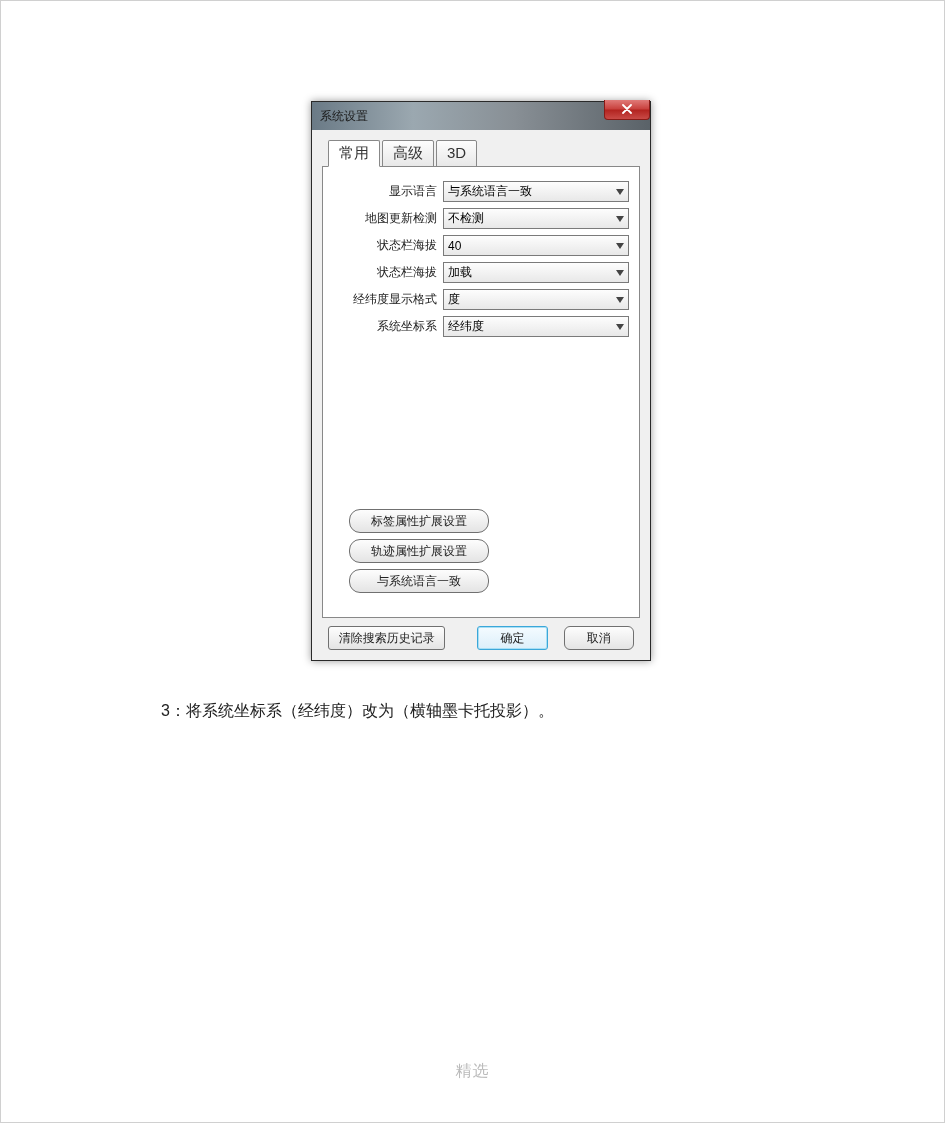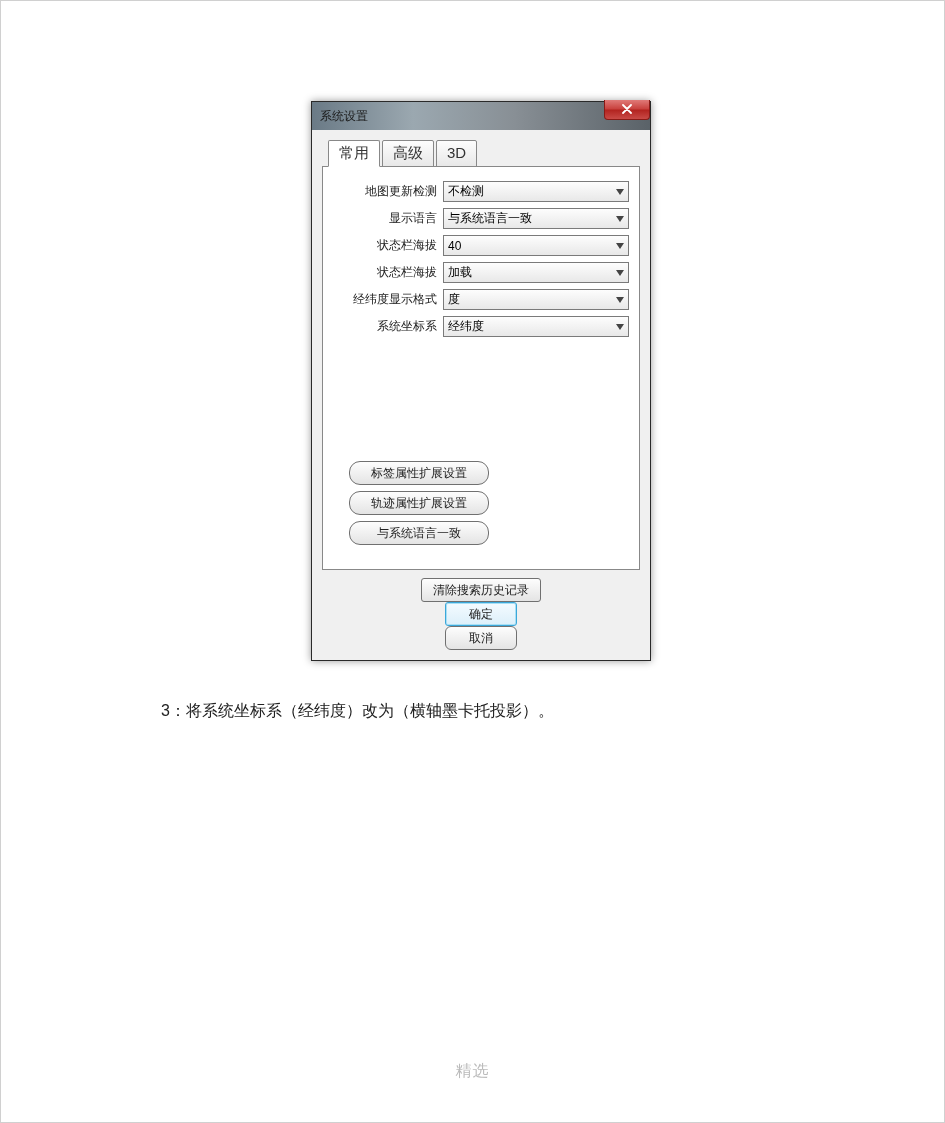--- a/index.html
+++ b/index.html
@@ -135,24 +135,23 @@
       border-radius: 11px;
       display: flex;
       align-items: center;
       justify-content: center;
       font-size: 12px;
       cursor: pointer;
       color: #222;
     }
     .bottom-bar {
       display: flex;
-      align-items: center;
+      align-items: flex-start;
       padding: 8px 6px 0 6px;
-      gap: 0;
-      flex-direction: column;
+      gap: 16px;
     }
     .btn {
       height: 24px;
       border: 1px solid #707070;
       background: linear-gradient(to bottom, #fdfdfd, #e4e4e4);
       border-radius: 3px;
       display: flex;
       align-items: center;
       justify-content: center;
       font-size: 12px;
@@ -204,35 +203,35 @@
       <div class="tab active">常用</div>
       <div class="tab">高级</div>
       <div class="tab">3D</div>
     </div>
 
     <div class="tab-panel">
 
       <div class="form-rows">
 
         <div class="form-row">
+          <div class="label">显示语言</div>
+          <div class="combo">
+            <span>与系统语言一致</span>
+            <span class="arrow">
+                <svg viewBox="0 0 8 6">
+                  <path d="M0 0 L8 0 L4 6 Z" fill="#444"></path>
+                </svg>
+              </span>
+          </div>
+        </div>
+
+        <div class="form-row">
           <div class="label">地图更新检测</div>
           <div class="combo">
             <span>不检测</span>
-            <span class="arrow">
-                <svg viewBox="0 0 8 6">
-                  <path d="M0 0 L8 0 L4 6 Z" fill="#444"></path>
-                </svg>
-              </span>
-          </div>
-        </div>
-
-        <div class="form-row">
-          <div class="label">显示语言</div>
-          <div class="combo">
-            <span>与系统语言一致</span>
             <span class="arrow">
                 <svg viewBox="0 0 8 6">
                   <path d="M0 0 L8 0 L4 6 Z" fill="#444"></path>
                 </svg>
               </span>
           </div>
         </div>
 
         <div class="form-row">
           <div class="label">状态栏海拔</div>

